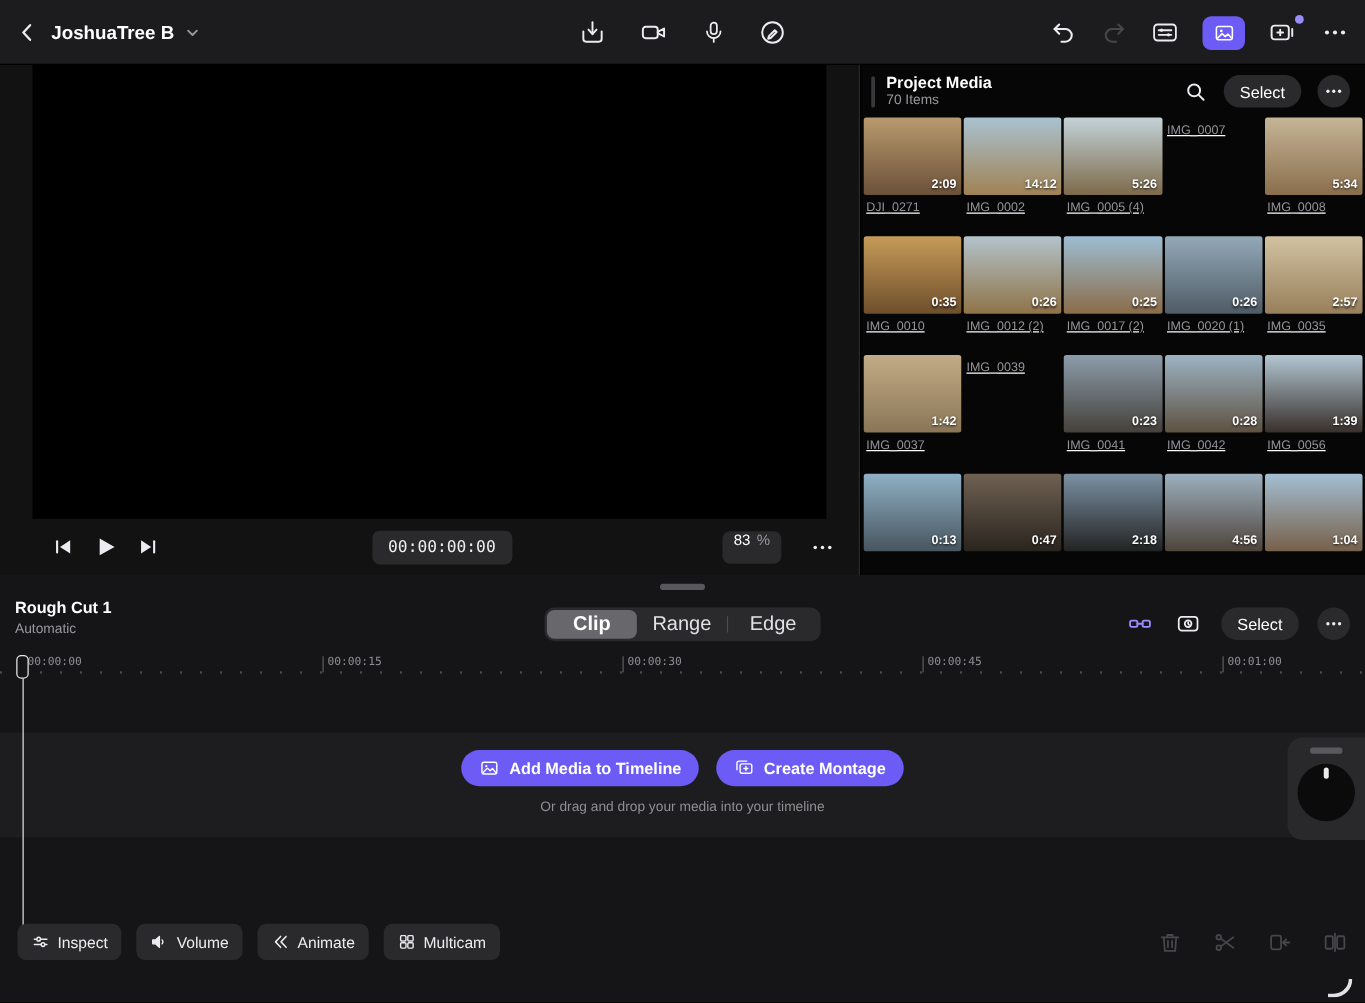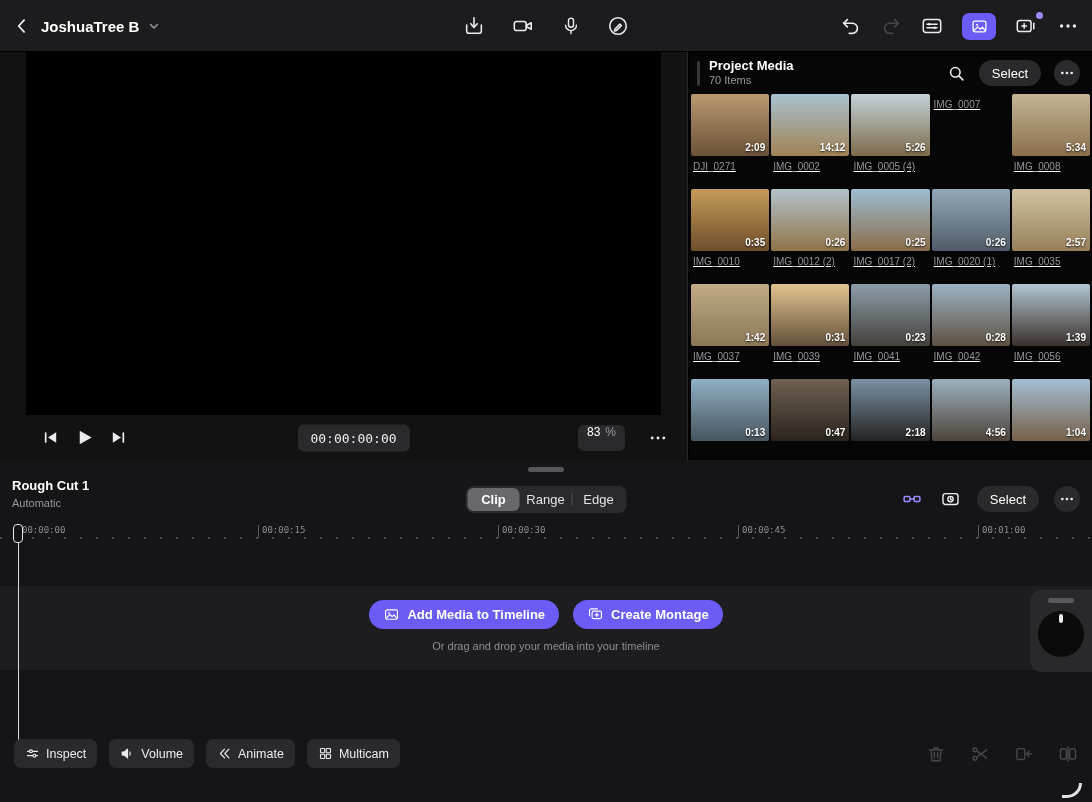--- a/index.html
+++ b/index.html
@@ -43,21 +43,21 @@
   .thumb { height:62px; border-radius:2px; position:relative; }
   .dur { position:absolute; right:4px; bottom:3px; font-size:10px; font-weight:600; color:#fff; text-shadow:0 1px 2px rgba(0,0,0,.85); }
   .fname { font-size:10px; color:#94949a; margin-top:5px; padding-left:2px; white-space:nowrap; overflow:hidden; }
 
   
   .timeline { position:absolute; top:460px; left:0; right:0; bottom:0; background:#151517; }
   .tl-grab { position:absolute; top:7px; left:50%; transform:translateX(-50%); width:36px; height:5px; border-radius:3px; background:#58585c; }
   .tl-title { position:absolute; left:12px; top:18px; font-size:13px; font-weight:700; }
   .tl-sub { position:absolute; left:12px; top:37px; font-size:11px; color:#98989d; }
   .seg { position:absolute; left:50%; transform:translateX(-50%); top:26px; height:27px; background:#2a2a2c; border-radius:8px; display:flex; align-items:stretch; padding:2px; }
-  .seg button { width:52px; font-size:13px; color:#e2e2e6; background:transparent; border:none; border-radius:6px; font-family:inherit; }
+  .seg button { width:72px; font-size:16px; color:#e2e2e6; background:transparent; border:none; border-radius:6px; font-family:inherit; }
   .seg button.sel { background:#67676c; color:#fff; font-weight:600; }
   .seg .sep { width:1px; background:#4c4c50; margin:5px 0; }
   .tl-actions { position:absolute; right:12px; top:26px; display:flex; gap:15px; align-items:center; }
   .ruler { position:absolute; top:64px; left:0; right:0; height:22px; }
   .ruler::after { content:''; position:absolute; left:0; right:0; top:13px; height:2px;
     background:repeating-linear-gradient(90deg,#48484c 0 2px,transparent 2px 16px); }
   .rlab { position:absolute; top:1px; display:flex; gap:3px; font-size:9px; color:#8e8e93; font-family:"DejaVu Sans Mono",monospace; }
   .rtick { width:1px; height:13px; background:#5a5a5e; }
   .lane { position:absolute; top:126px; left:0; right:0; height:84px; background:#1d1d1f; }
   .cta-row { position:absolute; top:140px; left:0; right:0; display:flex; justify-content:center; gap:14px; }
@@ -288,23 +288,20 @@
         </div>
         <div class="fname">IMG_0035</div>
       </div>
       <div class="cell">
         <div class="thumb" style="background: linear-gradient(rgb(194, 171, 134), rgb(138, 118, 86));">
           <span class="dur">1:42</span>
         </div>
         <div class="fname">IMG_0037</div>
       </div>
       <div class="cell">
-        <div class="thumb" style="background: linear-gradient(rgb(226, 196, 143), rgb(99, 80, 58));">
-          <span class="dur">0:31</span>
-        </div>
         <div class="fname">IMG_0039</div>
       </div>
       <div class="cell">
         <div class="thumb" style="background: linear-gradient(rgb(140, 157, 171), rgb(69, 64, 58));">
           <span class="dur">0:23</span>
         </div>
         <div class="fname">IMG_0041</div>
       </div>
       <div class="cell">
         <div class="thumb" style="background: linear-gradient(rgb(156, 179, 195), rgb(94, 81, 66));">

